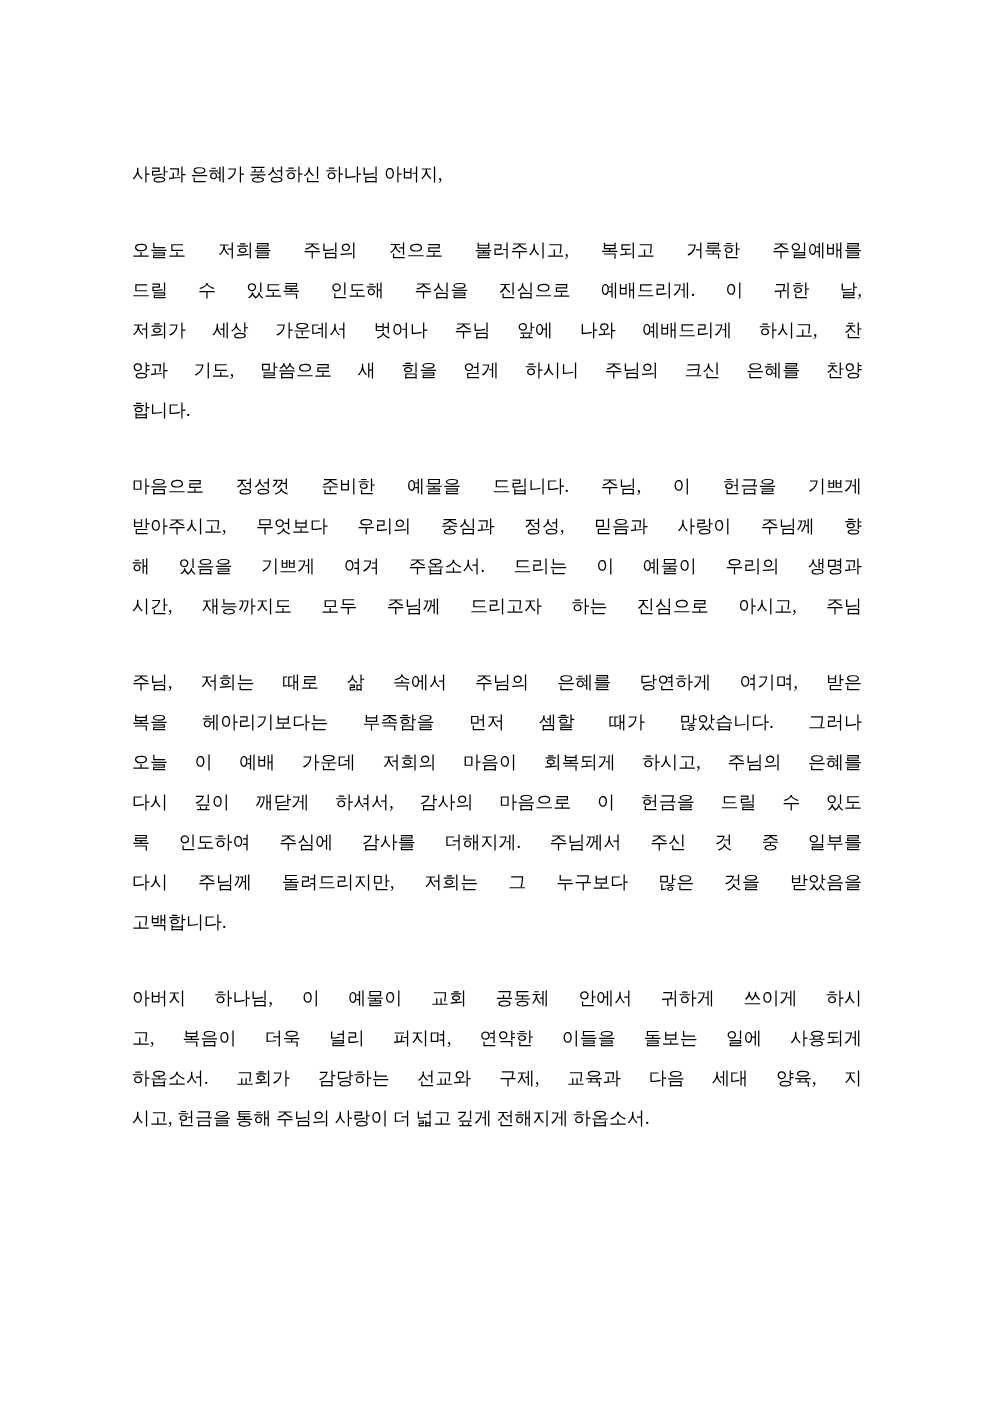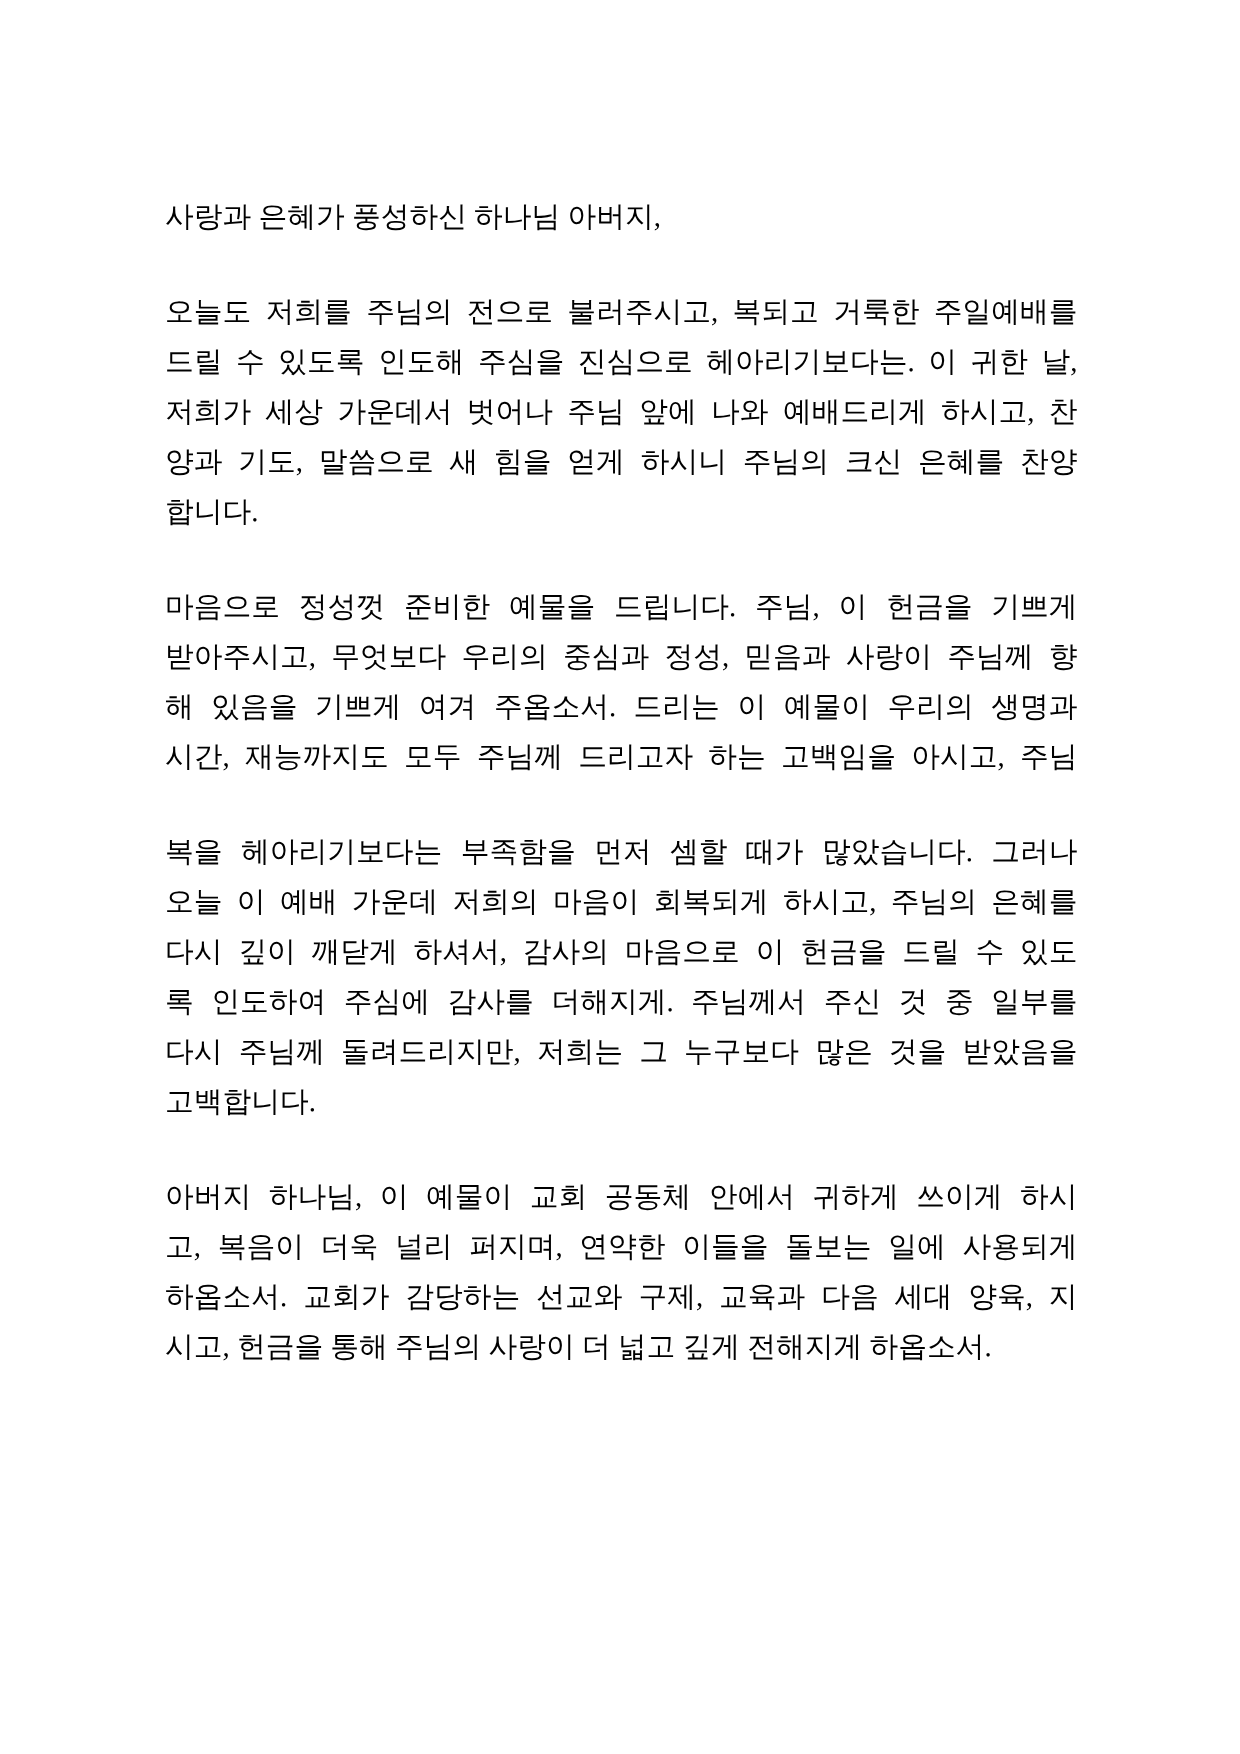--- a/index.html
+++ b/index.html
@@ -28,21 +28,21 @@
 
   .paragraph {
     margin: 0 0 36px 0;
   }
 
   .paragraph:last-child {
     margin-bottom: 13px;
   }
 
   .line {
-    font-size: 23px;
+    font-size: 18px;
     line-height: 40px;
     color: #000000;
     text-align: justify;
     text-align-last: justify;
     word-break: keep-all;
     white-space: normal;
   }
 
   .line.last {
     text-align: left;
@@ -52,32 +52,33 @@
 </head>
 <body>
 
 <div class="page">
   <div class="content" id="doc-body">
       <div class="paragraph">
         <div class="line last">사랑과 은혜가 풍성하신 하나님 아버지,</div>
       </div>
       <div class="paragraph">
         <div class="line">오늘도 저희를 주님의 전으로 불러주시고, 복되고 거룩한 주일예배를</div>
-        <div class="line">드릴 수 있도록 인도해 주심을 진심으로 헤아리기보다는. 이 귀한 날,</div>
+        <div class="line">드릴 수 있도록 인도해 주심을 진심으로 예배드리게. 이 귀한 날,</div>
         <div class="line">저희가 세상 가운데서 벗어나 주님 앞에 나와 예배드리게 하시고, 찬</div>
         <div class="line">양과 기도, 말씀으로 새 힘을 얻게 하시니 주님의 크신 은혜를 찬양</div>
         <div class="line last">합니다.</div>
       </div>
       <div class="paragraph">
         <div class="line">마음으로 정성껏 준비한 예물을 드립니다. 주님, 이 헌금을 기쁘게</div>
         <div class="line">받아주시고, 무엇보다 우리의 중심과 정성, 믿음과 사랑이 주님께 향</div>
         <div class="line">해 있음을 기쁘게 여겨 주옵소서. 드리는 이 예물이 우리의 생명과</div>
-        <div class="line">시간, 재능까지도 모두 주님께 드리고자 하는 고백임을 아시고, 주님</div>
+        <div class="line">시간, 재능까지도 모두 주님께 드리고자 하는 진심으로 아시고, 주님</div>
       </div>
       <div class="paragraph">
+        <div class="line">주님, 저희는 때로 삶 속에서 주님의 은혜를 당연하게 여기며, 받은</div>
         <div class="line">복을 헤아리기보다는 부족함을 먼저 셈할 때가 많았습니다. 그러나</div>
         <div class="line">오늘 이 예배 가운데 저희의 마음이 회복되게 하시고, 주님의 은혜를</div>
         <div class="line">다시 깊이 깨닫게 하셔서, 감사의 마음으로 이 헌금을 드릴 수 있도</div>
         <div class="line">록 인도하여 주심에 감사를 더해지게. 주님께서 주신 것 중 일부를</div>
         <div class="line">다시 주님께 돌려드리지만, 저희는 그 누구보다 많은 것을 받았음을</div>
         <div class="line last">고백합니다.</div>
       </div>
       <div class="paragraph">
         <div class="line">아버지 하나님, 이 예물이 교회 공동체 안에서 귀하게 쓰이게 하시</div>
         <div class="line">고, 복음이 더욱 널리 퍼지며, 연약한 이들을 돌보는 일에 사용되게</div>

